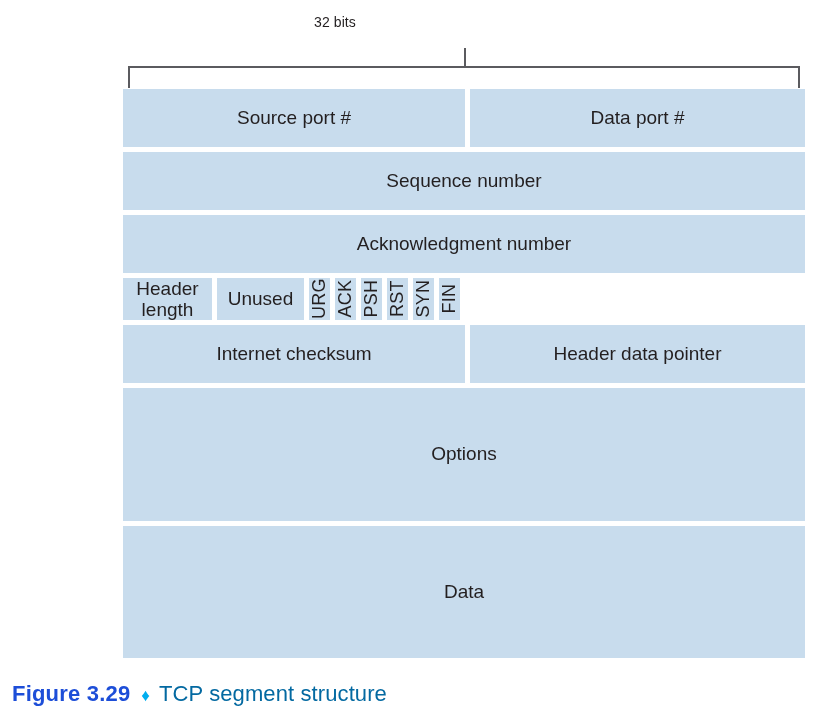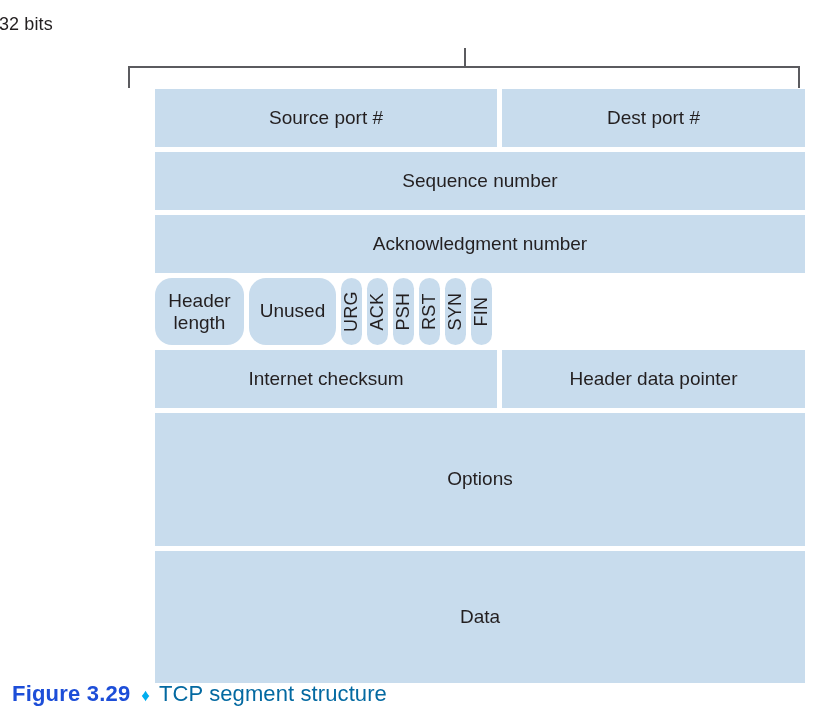--- a/index.html
+++ b/index.html
@@ -24,21 +24,22 @@
     width: 830px;
     height: 670px;
   }
 
   
   #width-label {
     position: absolute;
     left: 0;
     top: 14px;
     width: 672px;
-    font-size: 18px;
+    text-align: center;
+    font-size: 14px;
     letter-spacing: .1px;
   }
   
   #width-label span {
     position: relative;
     left: -1px;
   }
 
   
   #bracket {
@@ -81,27 +82,26 @@
   .cell {
     background: #c8dced;
     display: flex;
     align-items: center;
     justify-content: center;
     text-align: center;
     font-size: 19px;
     line-height: 1.18;
     box-sizing: border-box;
     overflow: hidden;
-    margin-left: 32px;
   }
   .cell + .cell { margin-left: 5px; }
 
   
   .h-std  { height: 58px; }
-  .h-flag { height: 67px; border-radius: 17px; }
+  .h-flag { height: 42px; }
   .h-opt  { height: 133px; }
   .h-data { height: 132px; }
 
   
   .w-left   { width: 342px; }
   .w-right  { flex: 1; }
   .w-full   { width: 100%; }
 
   
   .w-hdrlen { width: 89px; }
@@ -157,21 +157,21 @@
     <div class="bar"></div>
     <div class="tick left"></div>
     <div class="tick right"></div>
     <div class="tick centre"></div>
   </div>
 
   <div id="segment">
 
     <div class="seg-row">
       <div class="cell h-std w-left">Source port #</div>
-      <div class="cell h-std w-right">Dest port #</div>
+      <div class="cell h-std w-right">Data port #</div>
     </div>
 
     <div class="seg-row">
       <div class="cell h-std w-full">Sequence number</div>
     </div>
 
     <div class="seg-row">
       <div class="cell h-std w-full">Acknowledgment number</div>
     </div>
 

